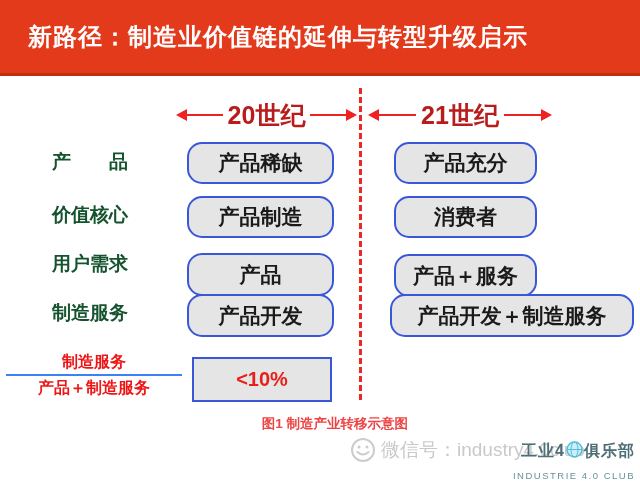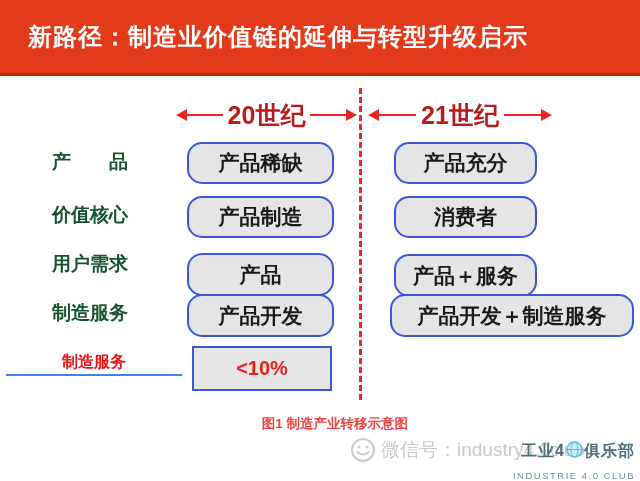--- a/index.html
+++ b/index.html
@@ -106,22 +106,23 @@
   <div class="row-label" style="top:252px;">用户需求</div>
   <div class="box" style="left:187px;top:245px;width:143px;height:39px;margin-top:8px;">产品</div>
   <div class="box" style="left:394px;top:254px;width:139px;height:39px;">产品＋服务</div>
 
   <div class="row-label" style="top:301px;">制造服务</div>
   <div class="box" style="left:187px;top:294px;width:143px;height:39px;">产品开发</div>
   <div class="box" style="left:390px;top:294px;width:240px;height:39px;">产品开发＋制造服务</div>
 
   <div class="fraction">
     <div class="num">制造服务</div>
+    <div class="den">产品＋制造服务</div>
   </div>
-  <div class="box square red-value" style="left:192px;top:346px;width:136px;height:41px;">&lt;10%</div>
+  <div class="box square red-value" style="left:192px;top:357px;width:136px;height:41px;">&lt;10%</div>
 
   <div class="caption">图1 制造产业转移示意图</div>
 
   <div class="watermark">
     <svg width="26" height="26" viewBox="0 0 26 26">
       <circle cx="13" cy="13" r="11" fill="none" stroke="#cccccc" stroke-width="2"></circle>
       <circle cx="9" cy="10" r="1.5" fill="#cccccc"></circle>
       <circle cx="17" cy="10" r="1.5" fill="#cccccc"></circle>
       <path d="M7.5 15 Q13 20 18.5 15" fill="none" stroke="#cccccc" stroke-width="2" stroke-linecap="round"></path>
     </svg>

